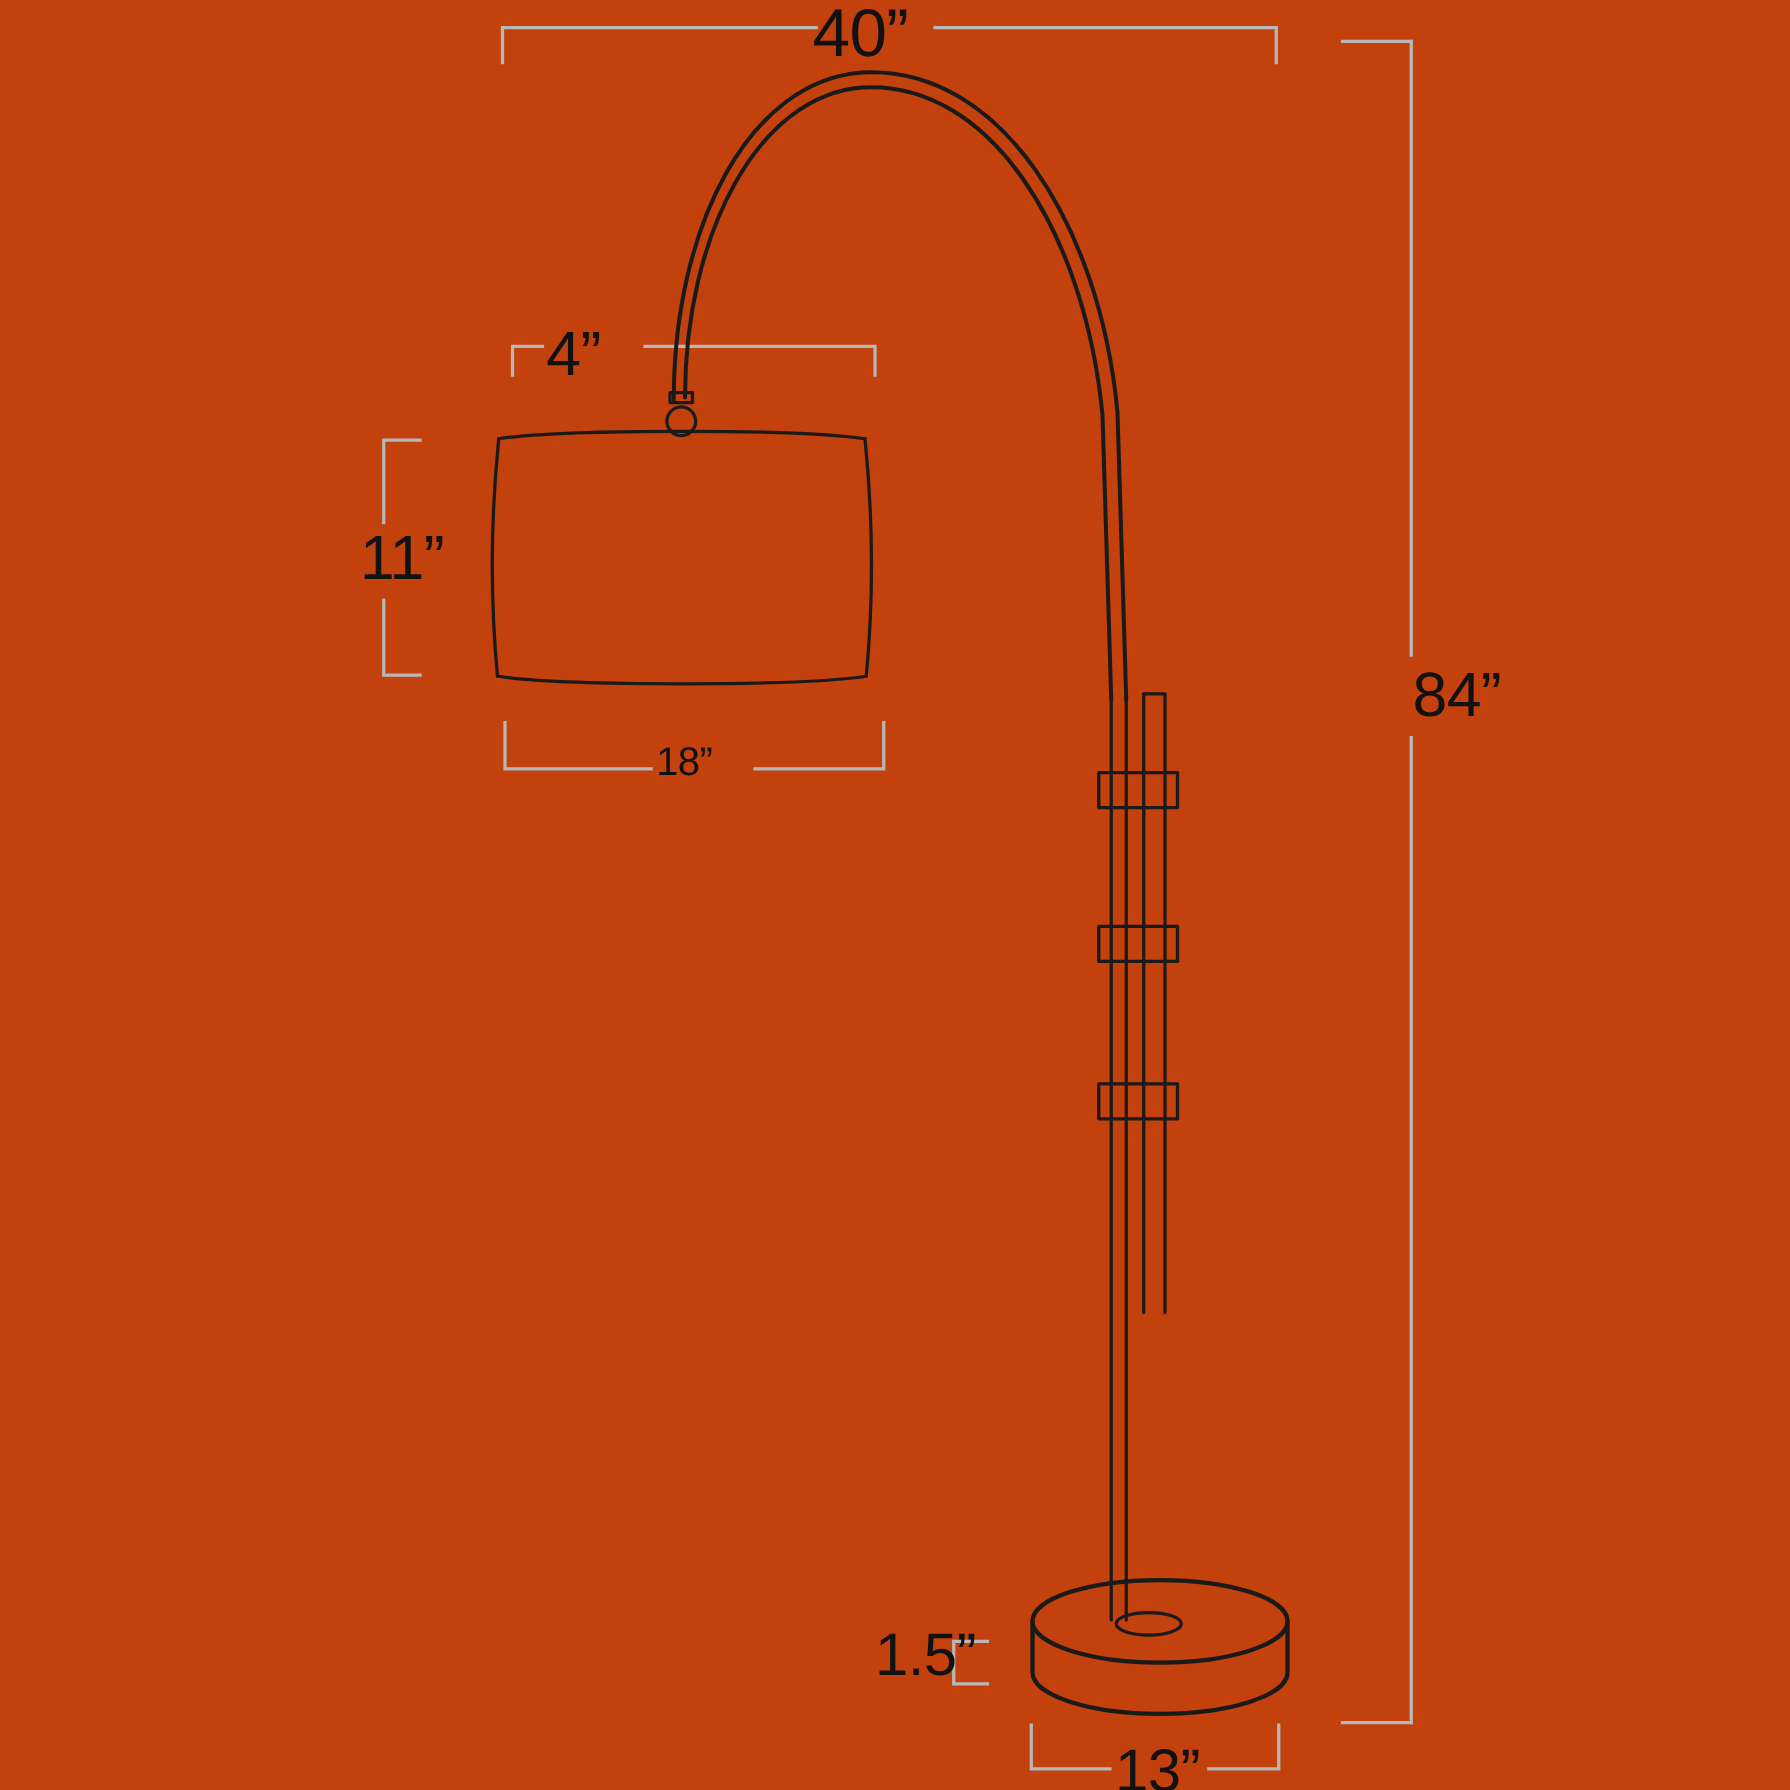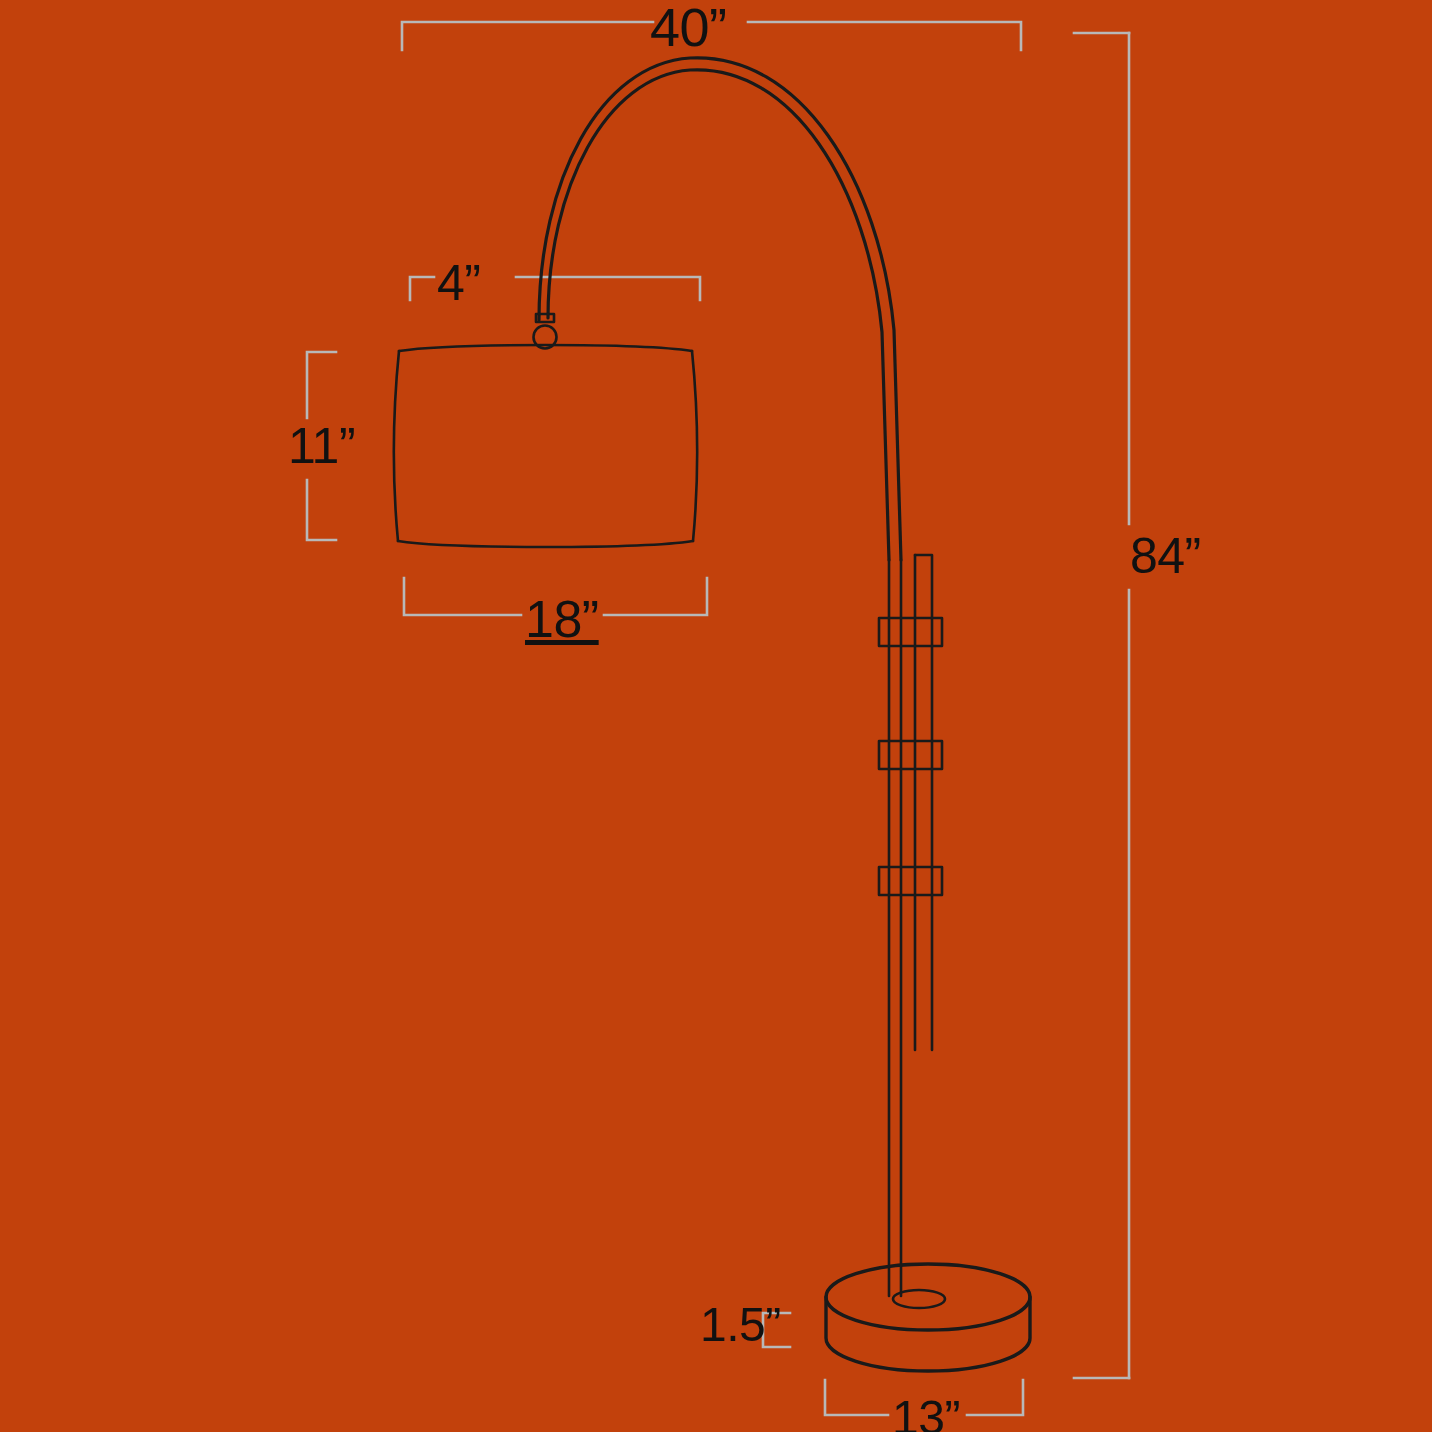--- a/index.html
+++ b/index.html
@@ -27,21 +27,21 @@
     font-family: "Liberation Sans", sans-serif;
     color: #111111;
     font-weight: 400;
     white-space: nowrap;
     letter-spacing: -0.5px;
     line-height: 1;
   }
   .dim-40  { left: 650px;  top: 0px;    font-size: 54px; }
   .dim-17  { left: 437px;  top: 258px;  font-size: 50px; }
   .dim-11  { left: 268px;  top: 421px;  font-size: 50px; margin-left: 20px; }
-  .dim-18  { left: 525px;  top: 593px;  font-size: 52px; text-decoration: underline; }
+  .dim-18  { left: 525px;  top: 593px;  font-size: 32px; }
   .dim-84  { left: 1098px; top: 531px;  font-size: 50px; margin-left: 32px; }
   .dim-15  { left: 700px;  top: 1301px; font-size: 48px; }
   .dim-13  { left: 892px;  top: 1394px; font-size: 48px; }
 </style>
 </head>
 <body>
 
 <div id="page">
 
   <svg id="drawing" viewBox="0 0 1432 1432">

